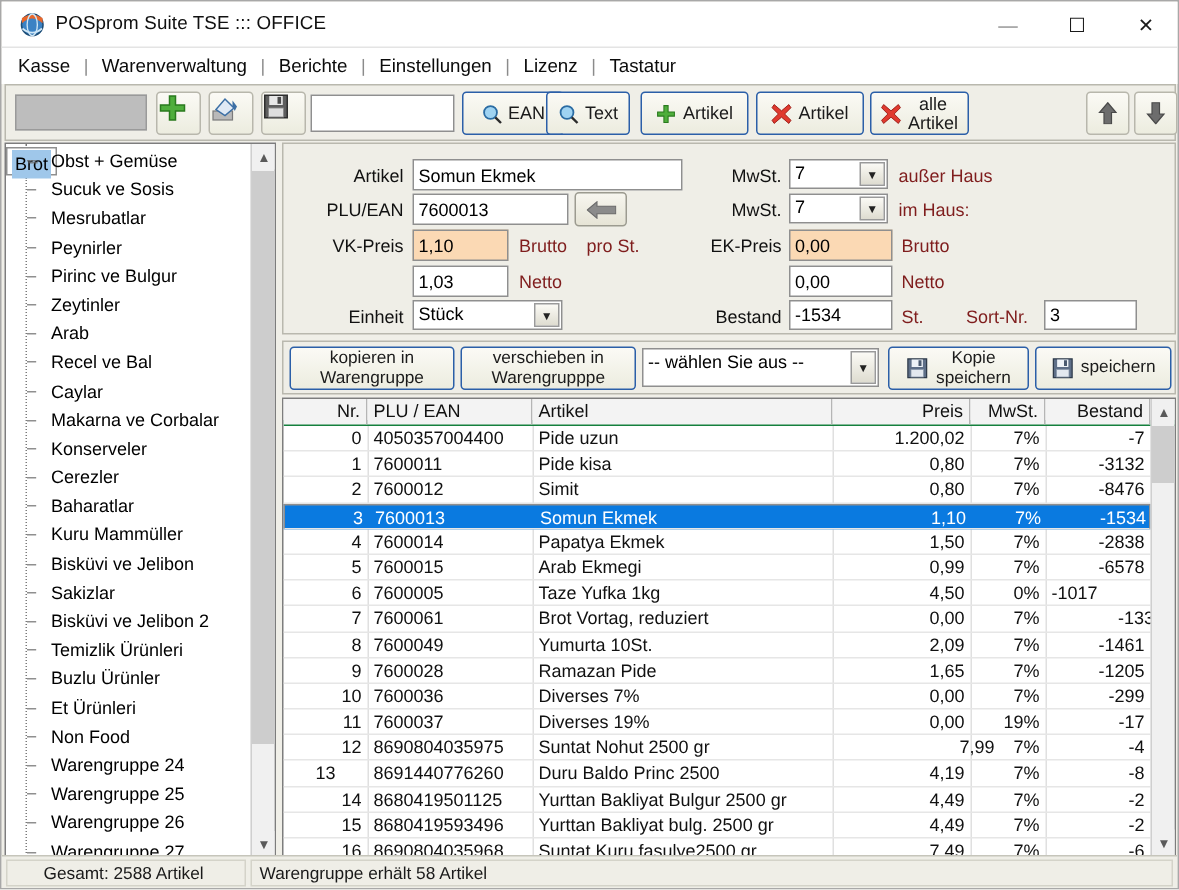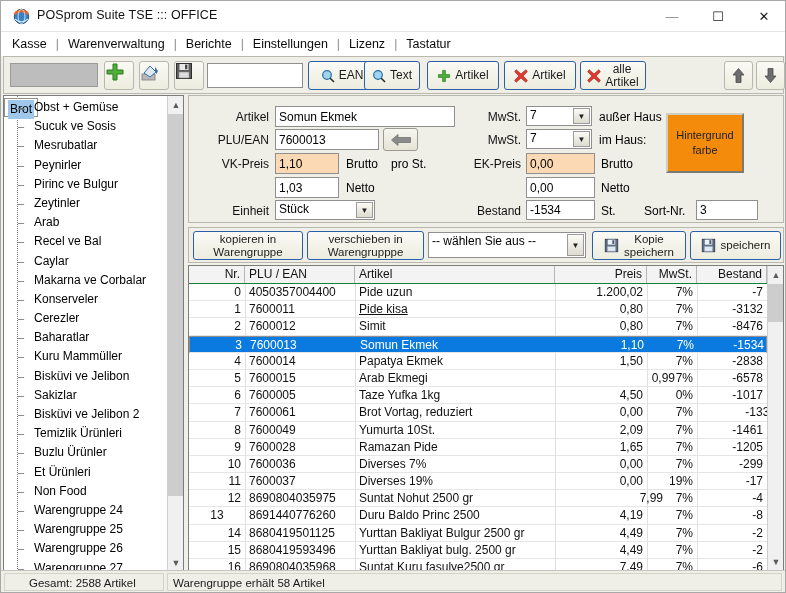--- a/index.html
+++ b/index.html
@@ -209,21 +209,21 @@
     box-sizing: border-box;
   }
   .fld-label {
     position: absolute;
     font-size: 12px; color: #111;
     text-align: right;
     white-space: nowrap;
   }
   .fld-text {
     position: absolute;
-    font-size: 12px; color: #000000;
+    font-size: 12px; color: #7f1d1d;
     white-space: nowrap;
   }
   .inp {
     position: absolute;
     background: #ffffff;
     border: 1px solid #8f8f8f;
     box-sizing: border-box;
     font-family: "Liberation Sans", sans-serif;
     font-size: 12px;
     color: #000;
@@ -602,23 +602,20 @@
     <input class="inp" style="left: 337px; top: 81px; width: 69px; height: 21px;" type="text" value="0,00">
     <div class="fld-text" style="left:412px; top:85px;">Netto</div>
 
     <div class="fld-label" style="left:258px; top:108px; width:74px;">Bestand</div>
     <input class="inp" style="left: 337px; top: 104px; width: 69px; height: 20px;" type="text" value="-1534">
     <div class="fld-text" style="left:412px; top:108px;">St.</div>
 
     <div class="fld-text" style="left:455px; top:108px;">Sort-Nr.</div>
     <input class="inp" style="left: 507px; top: 104px; width: 62px; height: 20px;" type="text" value="3">
 
-    <div class="bgcolor-btn">
-      <span id="bgcolor-label">Hintergrund<br>farbe</span>
-    </div>
   </div>
 
   <div class="actionrow">
     <div class="act-btn" id="act-copy">
       <span id="act-copy-label">kopieren in<br>Warengruppe</span>
     </div>
     <div class="act-btn" id="act-move">
       <span id="act-move-label">verschieben in<br>Warengrupppe</span>
     </div>
     <div class="sel" id="act-sel">
@@ -664,21 +661,21 @@
           <div class="td col-nr" style="left: 0px; width: 56px; text-align: right;">0</div>
           <div class="td col-plu" style="left: 56px; width: 110px; text-align: left;">4050357004400</div>
           <div class="td col-art" style="left: 166px; width: 200px; text-align: left;">Pide uzun</div>
           <div class="td col-preis" style="left: 366px; width: 92px; text-align: right; padding-left: 16px;">1.200,02</div>
           <div class="td col-mwst" style="left: 458px; width: 50px; text-align: right;">7%</div>
           <div class="td col-best" style="left: 508px; width: 70px; text-align: right;">-7</div>
         </div>
         <div class="trow">
           <div class="td col-nr" style="left: 0px; width: 56px; text-align: right;">1</div>
           <div class="td col-plu" style="left: 56px; width: 110px; text-align: left;">7600011</div>
-          <div class="td col-art" style="left: 166px; width: 200px; text-align: left; text-decoration: underline;">Pide kisa</div>
+          <div class="td col-art" style="left: 166px; width: 200px; text-align: left;">Pide kisa</div>
           <div class="td col-preis" style="left: 366px; width: 92px; text-align: right;">0,80</div>
           <div class="td col-mwst" style="left: 458px; width: 50px; text-align: right;">7%</div>
           <div class="td col-best" style="left: 508px; width: 70px; text-align: right;">-3132</div>
         </div>
         <div class="trow">
           <div class="td col-nr" style="left: 0px; width: 56px; text-align: right;">2</div>
           <div class="td col-plu" style="left: 56px; width: 110px; text-align: left;">7600012</div>
           <div class="td col-art" style="left: 166px; width: 200px; text-align: left;">Simit</div>
           <div class="td col-preis" style="left: 366px; width: 92px; text-align: right;">0,80</div>
           <div class="td col-mwst" style="left: 458px; width: 50px; text-align: right;">7%</div>
@@ -697,31 +694,31 @@
           <div class="td col-plu" style="left: 56px; width: 110px; text-align: left;">7600014</div>
           <div class="td col-art" style="left: 166px; width: 200px; text-align: left;">Papatya Ekmek</div>
           <div class="td col-preis" style="left: 366px; width: 92px; text-align: right;">1,50</div>
           <div class="td col-mwst" style="left: 458px; width: 50px; text-align: right;">7%</div>
           <div class="td col-best" style="left: 508px; width: 70px; text-align: right;">-2838</div>
         </div>
         <div class="trow">
           <div class="td col-nr" style="left: 0px; width: 56px; text-align: right;">5</div>
           <div class="td col-plu" style="left: 56px; width: 110px; text-align: left;">7600015</div>
           <div class="td col-art" style="left: 166px; width: 200px; text-align: left;">Arab Ekmegi</div>
-          <div class="td col-preis" style="left: 366px; width: 92px; text-align: right; margin-left: 32px;">0,99</div>
+          <div class="td col-preis" style="left: 366px; width: 92px; text-align: right;">0,99</div>
           <div class="td col-mwst" style="left: 458px; width: 50px; text-align: right;">7%</div>
           <div class="td col-best" style="left: 508px; width: 70px; text-align: right;">-6578</div>
         </div>
         <div class="trow">
           <div class="td col-nr" style="left: 0px; width: 56px; text-align: right;">6</div>
           <div class="td col-plu" style="left: 56px; width: 110px; text-align: left;">7600005</div>
           <div class="td col-art" style="left: 166px; width: 200px; text-align: left;">Taze Yufka 1kg</div>
           <div class="td col-preis" style="left: 366px; width: 92px; text-align: right;">4,50</div>
           <div class="td col-mwst" style="left: 458px; width: 50px; text-align: right;">0%</div>
-          <div class="td col-best" style="left: 508px; width: 70px; text-align: right;">-1017</div>
+          <div class="td col-best" style="left: 508px; width: 70px; text-align: left;">-1017</div>
         </div>
         <div class="trow">
           <div class="td col-nr" style="left: 0px; width: 56px; text-align: right;">7</div>
           <div class="td col-plu" style="left: 56px; width: 110px; text-align: left;">7600061</div>
           <div class="td col-art" style="left: 166px; width: 200px; text-align: left;">Brot Vortag, reduziert</div>
           <div class="td col-preis" style="left: 366px; width: 92px; text-align: right;">0,00</div>
           <div class="td col-mwst" style="left: 458px; width: 50px; text-align: right;">7%</div>
           <div class="td col-best" style="left: 508px; width: 83px; text-align: right; padding-left: 34px;">-1335</div>
         </div>
         <div class="trow">

